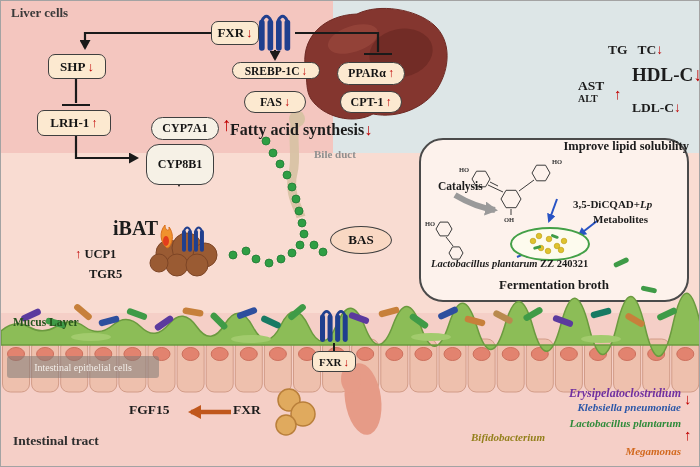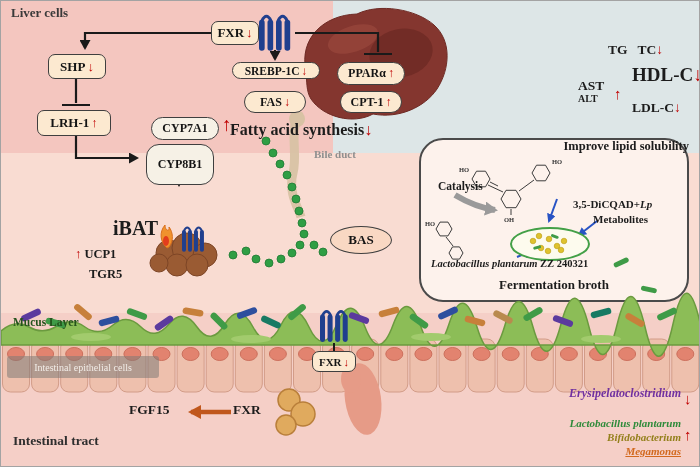--- a/index.html
+++ b/index.html
@@ -330,19 +330,20 @@
   <div class="tag" style="left:6px;top:355px;width:152px;height:22px;font-size:10px">Intestinal epithelial cells</div>
   <div class="box" style="left:311px;top:350px;width:44px;height:21px;font-size:11px">
     <span>FXR</span>
       <span class="ra">↓</span>
   </div>
   <div class="t" style="left:232px;top:401px;font-size:13.5px">FXR</div>
   <div class="t" style="left:128px;top:401px;font-size:13.5px">FGF15</div>
   <div class="t" style="left:12px;top:432px;font-size:13.5px;color:#2e2e2e">Intestinal tract</div>
 
   <div class="t it" style="left: 470px; top: 386px; width: 210px; text-align: right; font-size: 12px; color: rgb(112, 48, 160);">Erysipelatoclostridium</div>
+  <div class="t it" style="left: 470px; top: 400px; width: 210px; text-align: right; font-size: 11px; color: rgb(43, 87, 168);">Klebsiella pneumoniae</div>
   <div class="t ra" style="left:683px;top:390px;font-size:15px">↓</div>
   <div class="t it" style="left: 470px; top: 416px; width: 210px; text-align: right; font-size: 11px; color: rgb(46, 139, 58);">Lactobacillus plantarum</div>
-  <div class="t it" style="left: 470px; top: 430px; width: 210px; text-align: right; font-size: 11px; color: rgb(148, 128, 28);">Bifidobacterium</div>
-  <div class="t it" style="left: 470px; top: 444px; width: 210px; text-align: right; font-size: 11px; color: rgb(210, 105, 30); text-decoration: underline;">Megamonas</div>
+  <div class="t it" style="left: 470px; top: 430px; width: 210px; font-size: 11px; color: rgb(148, 128, 28);">Bifidobacterium</div>
+  <div class="t it" style="left: 470px; top: 444px; width: 210px; text-align: right; font-size: 11px; color: rgb(210, 105, 30);">Megamonas</div>
   <div class="t ra" style="left:683px;top:426px;font-size:15px">↑</div>
 
 </div>
 
 </body></html>

